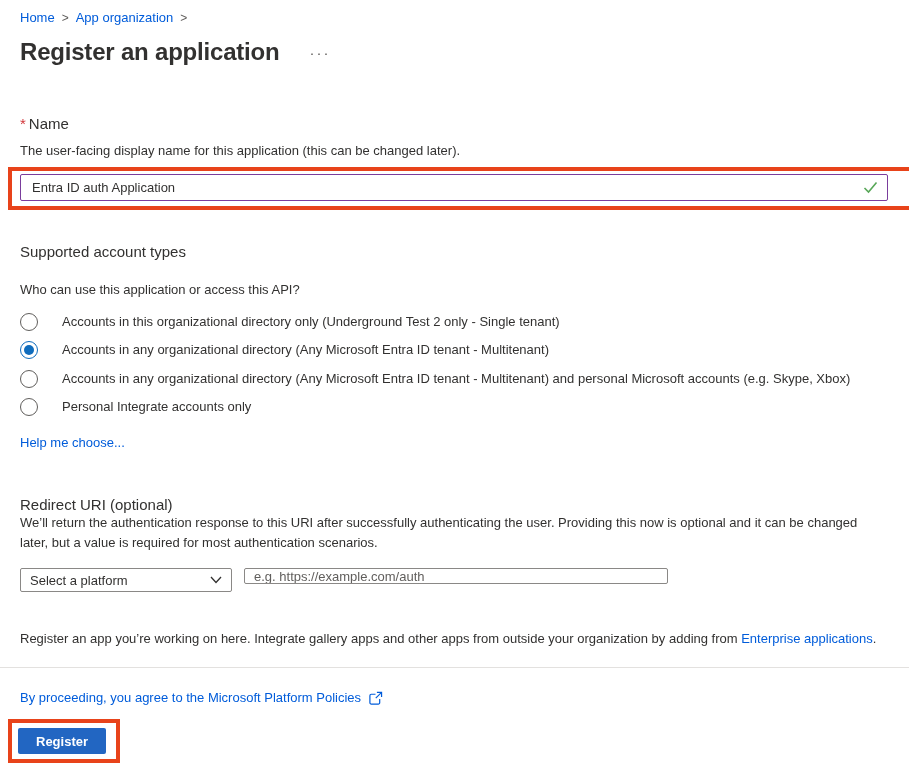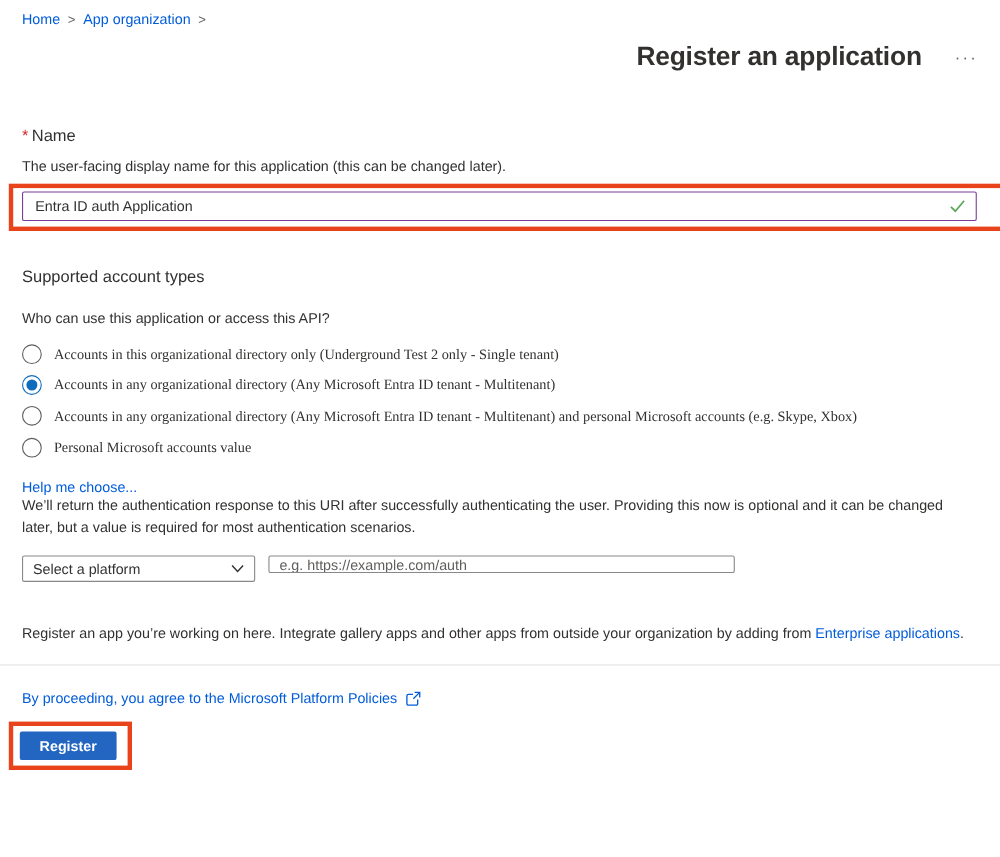--- a/index.html
+++ b/index.html
@@ -13,21 +13,21 @@
     font-size: 13px;
   }
   .content { padding: 10px 20px 0 20px; }
 
   
   .breadcrumb { display: flex; align-items: center; gap: 7px; font-size: 13px; }
   .crumb { color: var(--link-blue, #015cda); cursor: pointer; }
   .sep { color: #605e5c; font-size: 12px; }
 
   
-  .title-row { display: flex; align-items: center; margin-top: 13px; justify-content: flex-end; }
+  .title-row { display: flex; align-items: center; margin-top: 13px; }
   .page-title { font-size: 24px; font-weight: 700; margin: 0; letter-spacing: -0.2px; }
   .more-btn { color: #605e5c; margin-left: 30px; font-size: 15px; letter-spacing: 2px; cursor: pointer; line-height: 1; }
 
   
   .name-label { margin-top: 49px; font-size: 15px; }
   .req { color: var(--required-red, #d13438); margin-right: 3px; }
   .field-desc { margin-top: 11px; font-size: 13px; }
 
   .annotation { border: 4px solid var(--annotation-orange, #e8431a); }
   .annotation-name {
@@ -50,21 +50,21 @@
   .valid-check { flex: none; display: flex; align-items: center; }
 
   
   .section-heading { font-size: 15px; font-weight: 400; margin: 0; }
   .h-account { margin-top: 33px; }
   .h-redirect { margin-top: 46px; }
   .question { margin-top: 22px; }
 
   
   .radio-group { margin-top: 15px; }
-  .radio-row { display: flex; align-items: center; gap: 11px; margin-bottom: 9px; cursor: pointer; font-family: Liberation Serif, serif; }
+  .radio-row { display: flex; align-items: flex-end; gap: 24px; margin-bottom: 9px; cursor: pointer; }
   .radio {
     flex: none; width: 18px; height: 18px; border-radius: 50%;
     border: 1px solid #605e5c; background: #fff; position: relative; margin-top: 0px;
   }
   .radio.selected { border-color: var(--radio-selected-blue, #0f6cbd); }
   .radio.selected::after {
     content: ""; position: absolute; left: 3px; top: 3px;
     width: 10px; height: 10px; border-radius: 50%;
     background: var(--radio-selected-blue, #0f6cbd);
   }
@@ -161,27 +161,28 @@
     <div class="radio-row">
       <span class="radio selected"></span>
       <span class="radio-label">Accounts in any organizational directory (Any Microsoft Entra ID tenant - Multitenant)</span>
     </div>
     <div class="radio-row two-line">
       <span class="radio"></span>
       <span class="radio-label">Accounts in any organizational directory (Any Microsoft Entra ID tenant - Multitenant) and personal Microsoft accounts (e.g. Skype, Xbox)</span>
     </div>
     <div class="radio-row">
       <span class="radio"></span>
-      <span class="radio-label">Personal Microsoft accounts value</span>
+      <span class="radio-label">Personal Integrate accounts only</span>
     </div>
   </div>
 
   <div class="help-link">Help me choose...</div>
 
   
+  <h2 class="section-heading h-redirect">Redirect URI (optional)</h2>
   <div class="redirect-desc">We’ll return the authentication response to this URI after successfully authenticating the user. Providing this now is optional and it can be changed later, but a value is required for most authentication scenarios.</div>
 
   <div class="redirect-controls">
     <div class="platform-select">
       <span>Select a platform</span>
       <span style="display:flex;align-items:center;">
         <svg width="12" height="8" viewBox="0 0 12 8">
             <polyline points="1,1 6,6.5 11,1" fill="none" stroke="#323130" stroke-width="1.3"></polyline>
           </svg>
       </span>

